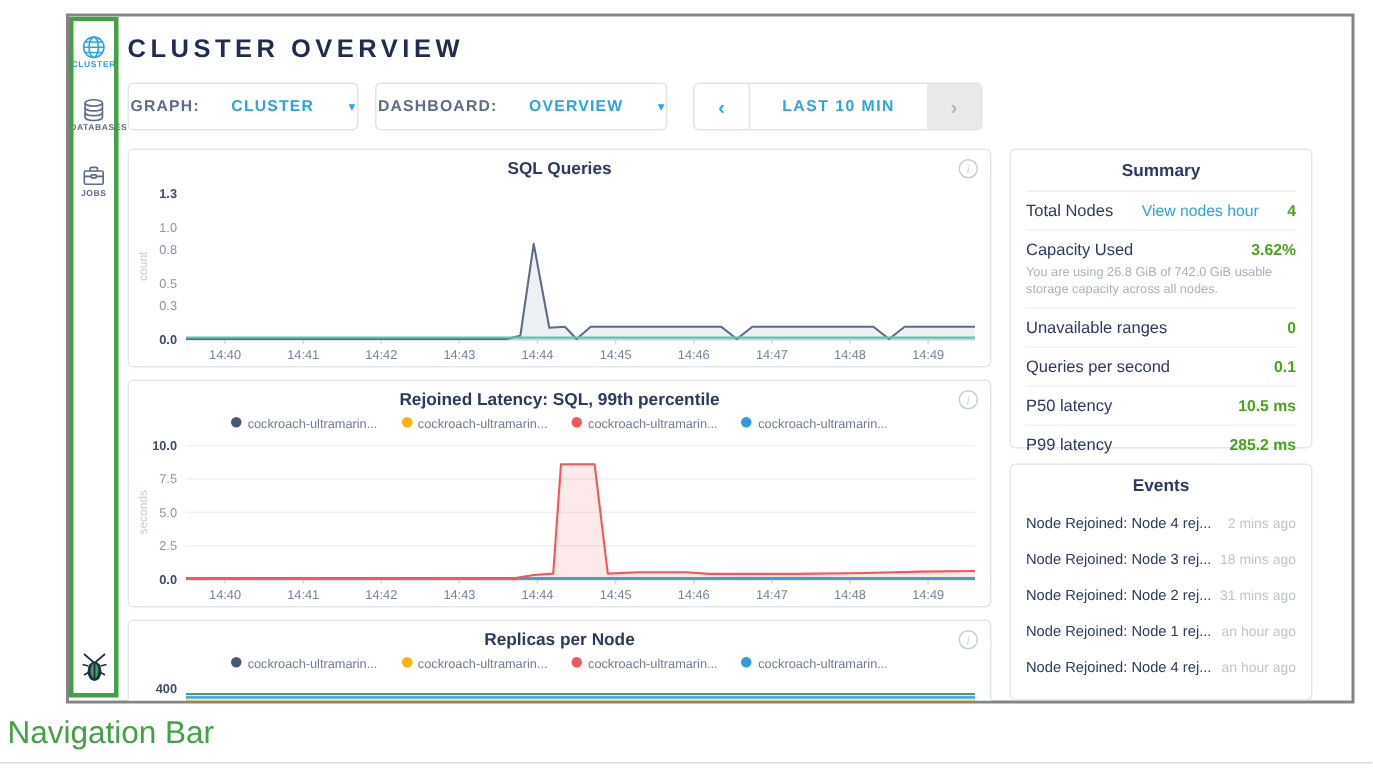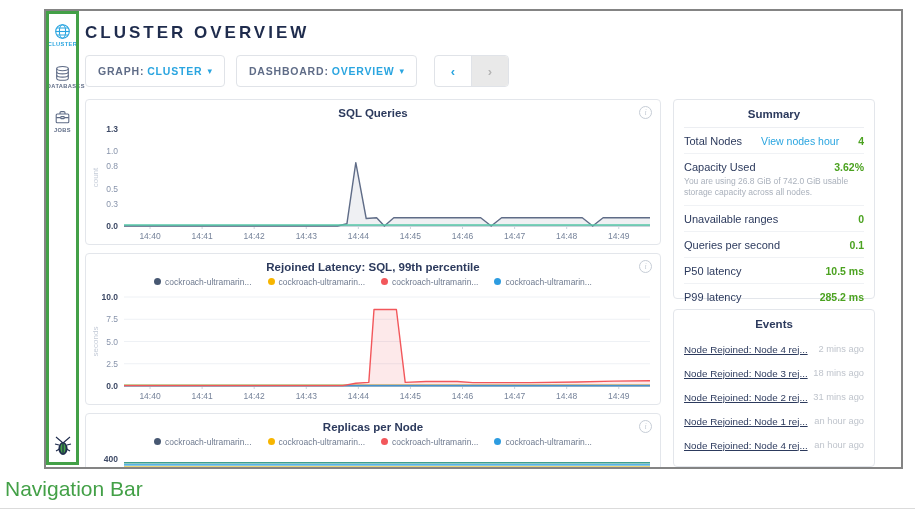--- a/index.html
+++ b/index.html
@@ -14,21 +14,21 @@
   .nav-item.active .nlabel{color:var(--accent);}
   .nav-cluster{position:absolute;top:12px;left:0;}
   .nav-databases{position:absolute;top:54px;left:0;}
   .nav-jobs{position:absolute;top:98px;left:0;}
   .nav-logo{position:absolute;bottom:6px;left:0;width:33px;text-align:center;}
   .hlbox{position:absolute;left:0;top:0;width:33px;height:454px;border:3px solid var(--anno);box-sizing:border-box;z-index:6;pointer-events:none;}
   
   .main{position:absolute;left:39px;top:0;width:816px;height:456px;}
   .page-title{margin-top:12px;font-size:17px;font-weight:bold;letter-spacing:3px;color:var(--navy);}
   .toolbar{display:flex;margin-top:12px;gap:11px;align-items:center;}
-  .dropdown{display:flex;align-items:center;gap:3px;height:30px;padding:0 12px;background:#fff;border:1px solid #e0e3e8;border-radius:4px;cursor:pointer;}
+  .dropdown{display:flex;align-items:center;gap:21px;height:30px;padding:0 1px;background:#fff;border:1px solid #e0e3e8;border-radius:4px;cursor:pointer;}
   .dd-label{font-size:10.5px;font-weight:bold;letter-spacing:.8px;color:var(--muted);}
   .dd-value{font-size:10.5px;font-weight:bold;letter-spacing:.8px;color:var(--accent);}
   .dd-caret{font-size:9px;color:var(--accent);margin-left:2px;}
   .timesel{display:flex;height:30px;border:1px solid #e0e3e8;border-radius:4px;overflow:hidden;background:#fff;margin-left:6px;}
   .ts-seg{display:flex;align-items:center;justify-content:center;cursor:pointer;}
   .ts-prev{width:36px;border-right:1px solid #e0e3e8;color:var(--accent);font-size:13px;font-weight:bold;}
   .ts-range{width:118px;font-size:10.5px;font-weight:bold;letter-spacing:1px;color:var(--accent);}
   .ts-next{width:36px;background:#e9e9e9;color:#b4b4b4;font-size:13px;font-weight:bold;cursor:default;}
   .content{display:flex;margin-top:12px;gap:12px;}
   .charts-col{width:576px;}
@@ -54,21 +54,21 @@
   .summary-card .panel-title{border-bottom:1px solid #eceef2;}
   .sum-row{display:flex;align-items:center;justify-content:space-between;padding:7px 0 6px 0;border-bottom:1px solid #f0f2f5;}
   .sum-row:last-child{border-bottom:none;}
   .sum-label{font-size:11px;color:#2c3a5d;}
   .sum-link{font-size:10.5px;color:var(--accent);cursor:pointer;}
   .sum-value{font-size:10.5px;font-weight:bold;color:var(--green-val);}
   .sum-sub{font-size:8.5px;color:#aab1bc;line-height:1.35;padding:0 0 6px 0;margin-top:-3px;border-bottom:1px solid #f0f2f5;}
   .cap-wrap{border-bottom:none;}
   .events-card{height:158px;padding:0 10px;}
   .ev-row{display:flex;align-items:center;justify-content:space-between;padding:6.5px 0;cursor:pointer;}
-  .ev-text{font-size:9.8px;color:#2c3a5d;white-space:nowrap;text-decoration:underline;}
+  .ev-text{font-size:9.8px;color:#2c3a5d;white-space:nowrap;}
   .ev-time{font-size:9.3px;color:#bfc4cc;white-space:nowrap;text-align:right;}
   
   .caption{position:absolute;left:5px;top:477px;font-size:21px;color:var(--anno);}
   .bottom-rule{position:absolute;left:0;right:0;top:508px;height:1px;background:#dbdbdb;}
   svg text{font-family:"Liberation Sans",sans-serif;}
 </style>
 </head>
 <body>
 
 <div class="stage">
@@ -129,20 +129,21 @@
           <span class="dd-value">CLUSTER</span>
           <span class="dd-caret">▾</span>
         </div>
         <div class="dropdown">
           <span class="dd-label">DASHBOARD:</span>
           <span class="dd-value">OVERVIEW</span>
           <span class="dd-caret">▾</span>
         </div>
         <div class="timesel">
           <div class="ts-seg ts-prev">‹</div>
+          <div class="ts-seg ts-range">LAST 10 MIN</div>
           <div class="ts-seg ts-next">›</div>
         </div>
       </div>
 
       <div class="content">
 
         <div class="charts-col">
           <div class="card chart-card c1">
             <div class="chart-title">SQL Queries</div>
             <div class="info-icon">i</div>

